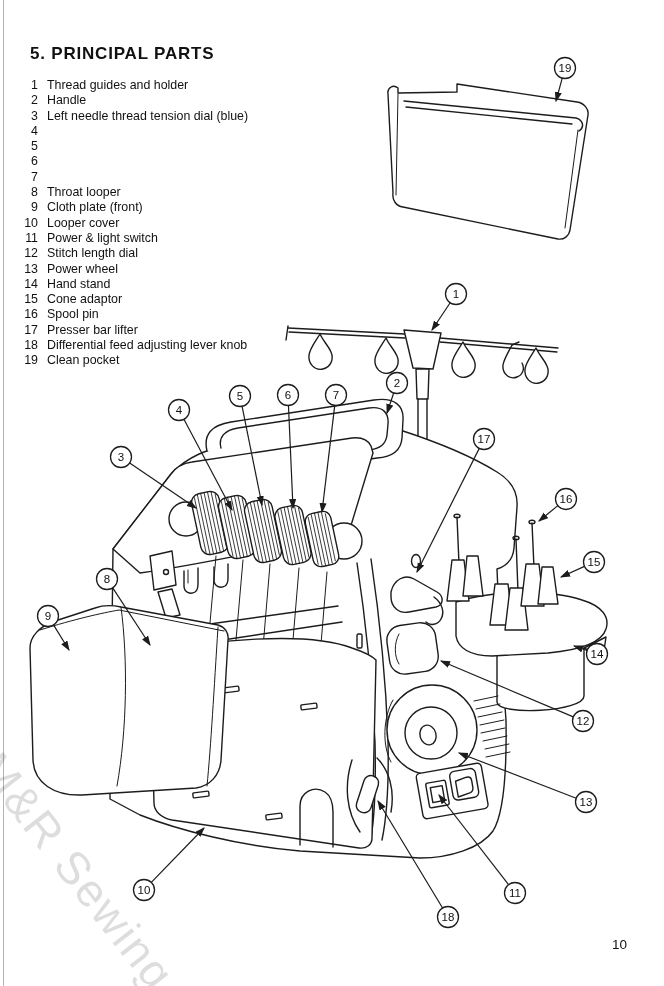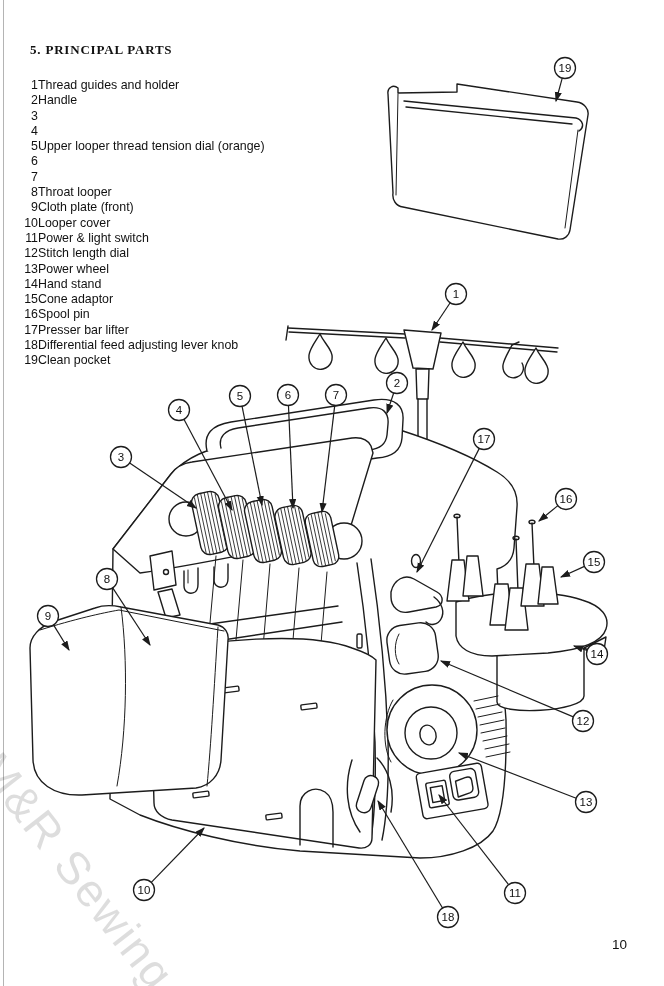--- a/index.html
+++ b/index.html
@@ -2,25 +2,25 @@
 <html><head>
 <meta charset="utf-8">
 <style>
   html,body{margin:0;padding:0;}
   body{
     width:664px;height:986px;position:relative;overflow:hidden;
     background:#ffffff;color:#111;
     font-family:"Liberation Sans",sans-serif;
   }
   .scan-edge{position:absolute;left:3px;top:0;width:1px;height:100%;background:#777;opacity:.55;}
-  .title{position:absolute;left:30px;top:33px;font-size:13px;font-weight:700;letter-spacing:.8px;white-space:nowrap;font-family:Liberation Serif, serif;}
+  .title{position:absolute;left:30px;top:33px;font-size:17px;font-weight:700;letter-spacing:.8px;white-space:nowrap;}
   .plist{position:absolute;left:14px;top:78px;}
   .prow{display:flex;line-height:15.3px;font-size:12.4px;}
   .pnum{width:24px;text-align:right;flex:none;}
-  .plabel{margin-left:0;white-space:nowrap;}
+  .plabel{margin-left:9px;white-space:nowrap;}
   .pageno{position:absolute;left:612px;top:937px;font-size:13.5px;}
   .wm{
     position:absolute;left:10px;top:742px;font-size:46px;letter-spacing:2px;
     color:#000;opacity:.13;transform:rotate(52deg);transform-origin:0 0;white-space:nowrap;
   }
   svg.diagram{position:absolute;left:0;top:0;width:664px;height:986px;}
   .art path,.art rect,.art circle,.art ellipse,.art polygon{
     stroke:#1c1c1c;stroke-width:1.4;fill:none;stroke-linecap:round;stroke-linejoin:round;
   }
   .art .w{fill:#ffffff;}
@@ -41,27 +41,27 @@
     <div class="prow">
       <span class="pnum">1</span>
       <span class="plabel">Thread guides and holder</span>
     </div>
     <div class="prow">
       <span class="pnum">2</span>
       <span class="plabel">Handle</span>
     </div>
     <div class="prow">
       <span class="pnum">3</span>
+      <span class="plabel">Left needle thread tension dial (blue)</span>
     </div>
     <div class="prow">
       <span class="pnum">4</span>
     </div>
     <div class="prow">
       <span class="pnum">5</span>
-      <span class="plabel">Upper looper thread tension dial (orange)</span>
     </div>
     <div class="prow">
       <span class="pnum">6</span>
     </div>
     <div class="prow">
       <span class="pnum">7</span>
     </div>
     <div class="prow">
       <span class="pnum">8</span>
       <span class="plabel">Throat looper</span>

